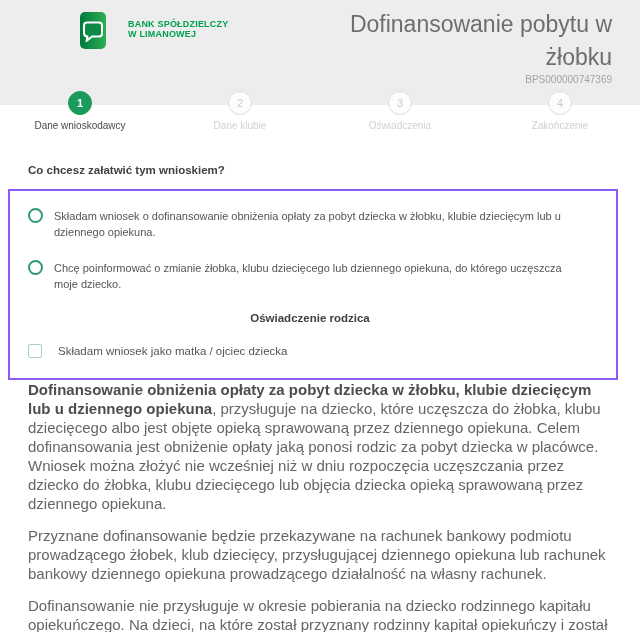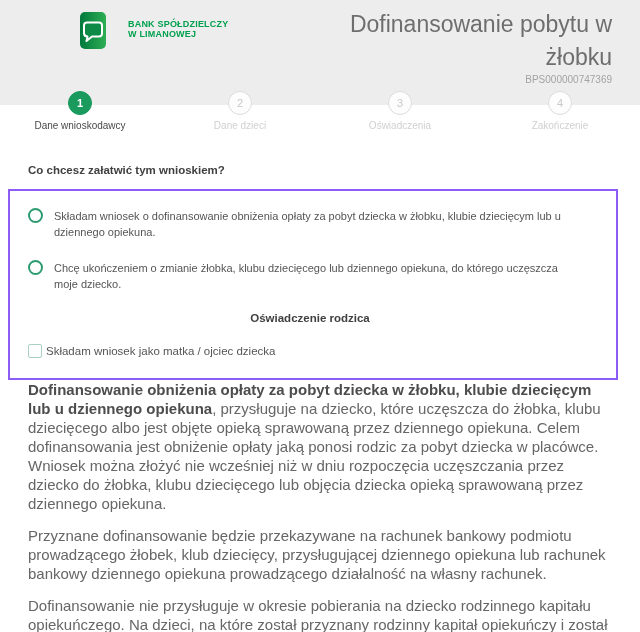--- a/index.html
+++ b/index.html
@@ -88,21 +88,21 @@
     width: 15px; height: 15px;
     border: 2px solid #2d9b72;
     border-radius: 50%;
     background: #fff;
     margin-top: 0px;
   }
   .option-label { font-size: 11px; line-height: 16px; color: #555; padding-right: 14px; }
 
   .declaration-heading { margin: 5px 0 20px; text-align: center; }
 
-  .checkbox-row { display: flex; align-items: center; gap: 4px; cursor: pointer; }
+  .checkbox-row { display: flex; align-items: center; gap: 16px; cursor: pointer; }
   .checkbox {
     flex: 0 0 auto;
     width: 14px; height: 14px;
     border: 1px solid #a9cfc3;
     border-radius: 2px;
     background: #fff;
   }
   .checkbox-label { font-size: 11.5px; color: #555; }
 
   
@@ -146,21 +146,21 @@
   </div>
 </div>
 
 <div class="stepper">
   <div class="step active">
     <div class="step-circle">1</div>
     <div class="step-label">Dane wnioskodawcy</div>
   </div>
   <div class="step">
     <div class="step-circle">2</div>
-    <div class="step-label">Dane dzieci</div>
+    <div class="step-label">Dane klubie</div>
   </div>
   <div class="step">
     <div class="step-circle">3</div>
     <div class="step-label">Oświadczenia</div>
   </div>
   <div class="step">
     <div class="step-circle">4</div>
     <div class="step-label">Zakończenie</div>
   </div>
 </div>
@@ -171,21 +171,21 @@
 
   <div class="highlight-box">
 
     <div class="option-row">
       <span class="radio"></span>
       <span class="option-label">Składam wniosek o dofinansowanie obniżenia opłaty za pobyt dziecka w żłobku, klubie dziecięcym lub u dziennego opiekuna.</span>
     </div>
 
     <div class="option-row">
       <span class="radio"></span>
-      <span class="option-label">Chcę ukończeniem o zmianie żłobka, klubu dziecięcego lub dziennego opiekuna, do którego uczęszcza moje dziecko.</span>
+      <span class="option-label">Chcę poinformować o zmianie żłobka, klubu dziecięcego lub dziennego opiekuna, do którego uczęszcza moje dziecko.</span>
     </div>
 
 
     <div class="section-heading declaration-heading">Oświadczenie rodzica</div>
 
     <div class="checkbox-row">
       <span class="checkbox"></span>
       <span class="checkbox-label">Składam wniosek jako matka / ojciec dziecka</span>
     </div>
 

